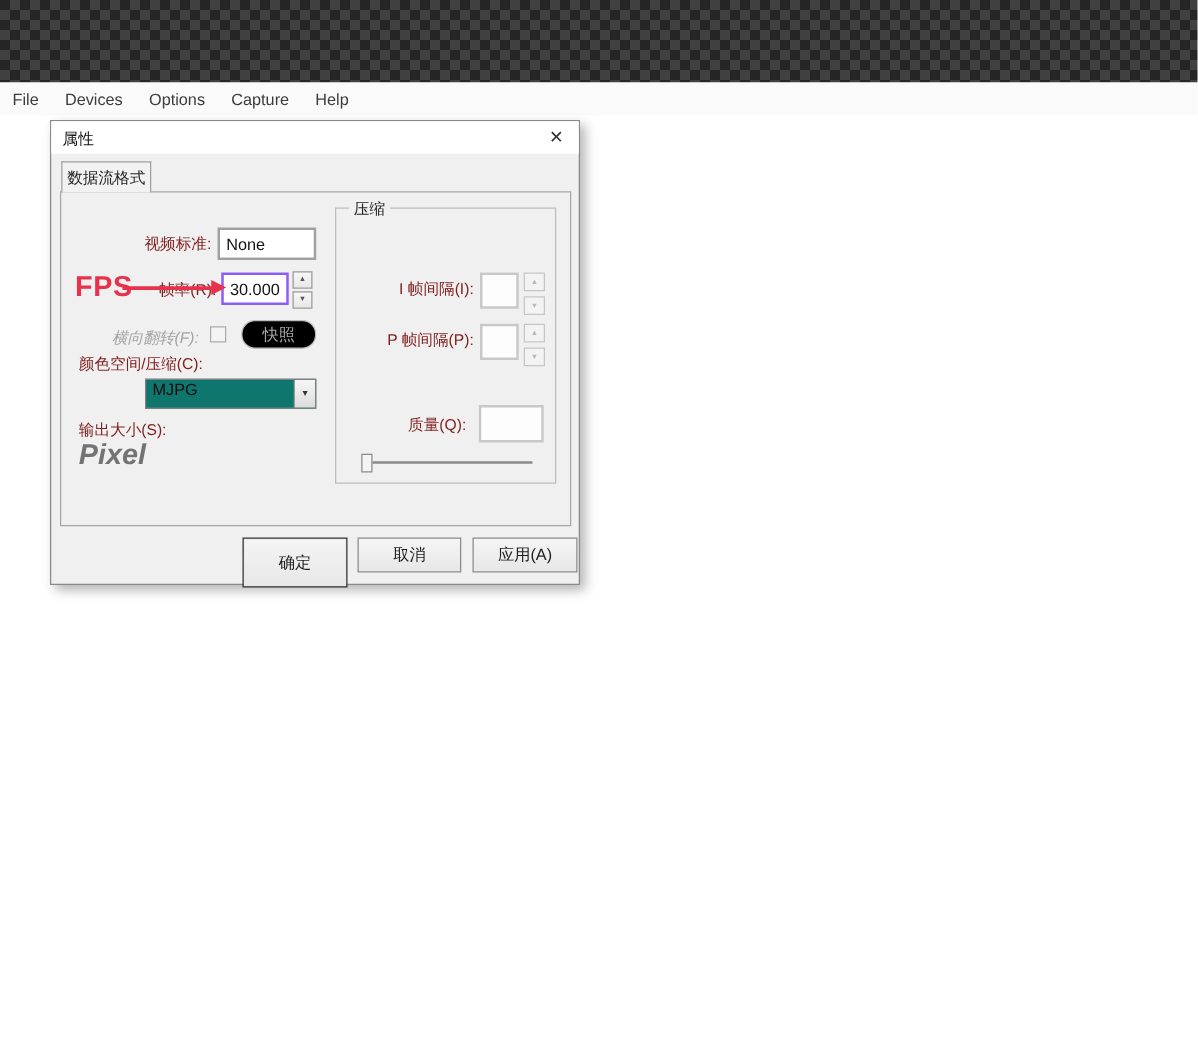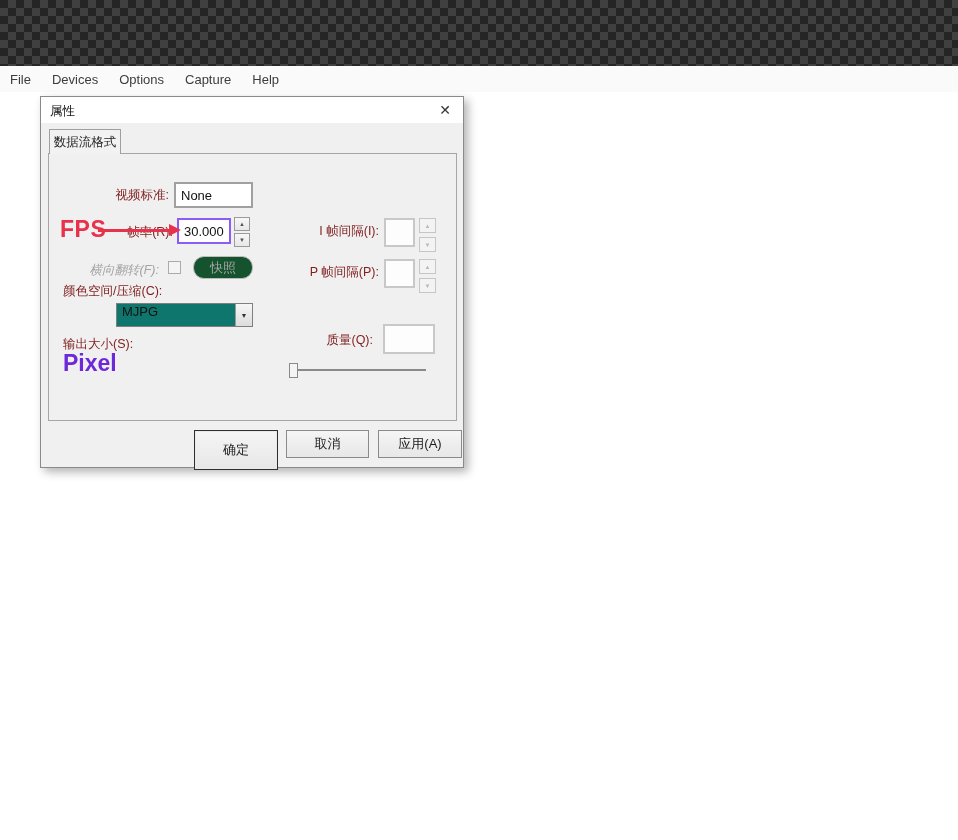--- a/index.html
+++ b/index.html
@@ -78,21 +78,21 @@
   }
 
   .checkbox { position:absolute; width:13px; height:13px; background:#f4f4f4; border:1px solid #ababab; }
 
   .btn {
     position:absolute; background:linear-gradient(#f5f5f5,#e7e7e7);
     border:1px solid #8a8a8a; font-size:13px; color:#1c1c1c;
     display:flex; align-items:center; justify-content:center; cursor:default;
   }
   .btn.default { border:1px solid #2f2f2f; box-shadow:inset 0 0 0 1px #e9e9e9; }
-  .btn.disabled { background:#14532d; border-color:#bdbdbd; color:#a6a6a6;border-radius:11px; }
+  .btn.disabled { background:#000000; border-color:#bdbdbd; color:#a6a6a6;border-radius:11px; }
 
   .slider-track { position:absolute; height:2px; background:#8a8a8a; }
   .slider-thumb { position:absolute; width:9px; height:15px; background:#f4f4f4; border:1px solid #8a8a8a; }
 
   
   .anno { position:absolute; z-index:5; pointer-events:none; font-weight:700; }
   .anno-fps   { left:19px; top:119px; font-size:23px; letter-spacing:0.5px; }
   .anno-pixel { left:22px; top:253px; font-size:23px; }
   .arrow-line { position:absolute; z-index:5; left:57px; top:132px; width:73px; height:3px; pointer-events:none; }
   .arrow-head { position:absolute; z-index:5; left:128px; top:127px; width:0; height:0; pointer-events:none;
@@ -143,20 +143,23 @@
   <div class="btn disabled" style="left:152px; top:159px; width:60px; height:23px;">快照</div>
 
   <span class="lbl" style="left:22px; top:186px;">颜色空间/压缩(C):</span>
   <div class="combo" style="left:75px; top:206px; width:137px; height:24px;">
     <span class="combo-value">MJPG</span>
     <span class="combo-arrow">▼</span>
   </div>
 
   <span class="lbl" style="left:22px; top:239px;">输出大小(S):</span>
 
+  <div class="groupbox grp-comp">
+    <span class="groupbox-label">压缩</span>
+  </div>
 
   <span class="lbl right" style="left:240px; top:126px; width:98px;">I 帧间隔(I):</span>
   <div class="editbox disabled" style="left:343px; top:121px; width:31px; height:29px;"></div>
   <div class="spin-btn disabled" style="left:378px; top:121px; width:17px; height:15px;">
     <span>▲</span>
   </div>
   <div class="spin-btn disabled" style="left:378px; top:140px; width:17px; height:15px;">
     <span>▼</span>
   </div>
 
@@ -175,15 +178,15 @@
   <div class="slider-track" style="left:252px; top:272px; width:133px;"></div>
   <div class="slider-thumb" style="left:248px; top:266px;"></div>
 
   <div class="btn default" style="left:153px; top:333px; width:84px; height:40px;">确定</div>
   <div class="btn" style="left:245px; top:333px; width:83px; height:28px;">取消</div>
   <div class="btn" style="left:337px; top:333px; width:84px; height:28px;">应用(A)</div>
 
   <span class="anno anno-fps" style="color: rgb(232, 49, 74);">FPS</span>
   <div class="arrow-line" style="background: rgb(232, 49, 74);"></div>
   <div class="arrow-head" style="color: rgb(232, 49, 74);"></div>
-  <span class="anno anno-pixel" style="color: #6d28d9;">Pixel</span>
+  <span class="anno anno-pixel" style="color: #737373; font-style: italic;">Pixel</span>
 
 </div>
 
 </body></html>

